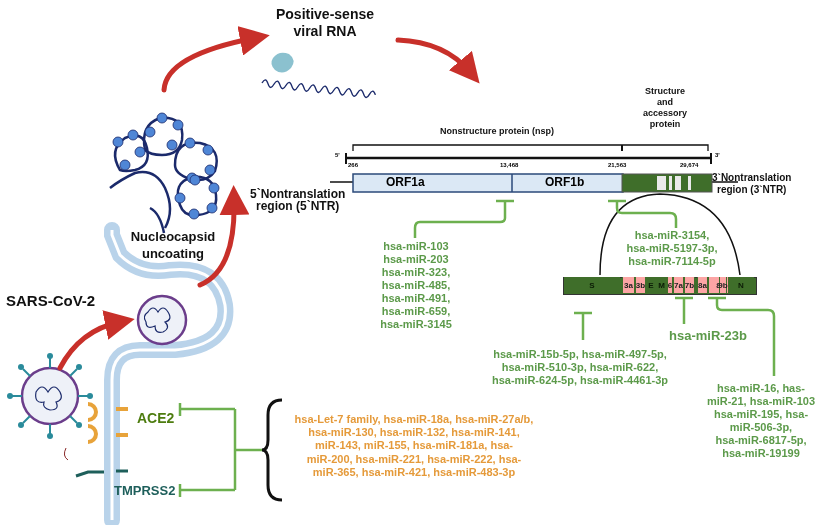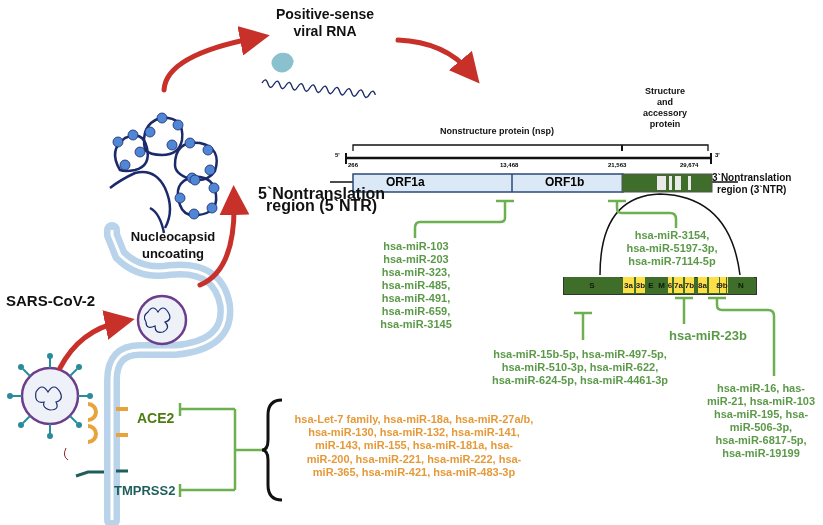--- a/index.html
+++ b/index.html
@@ -7,21 +7,21 @@
          font-family:"Liberation Sans", sans-serif; }
   .abs { position:absolute; }
   .b { font-weight:bold; }
   .lbl { color:#111; font-weight:bold; text-align:center; }
   .green { color:#5c9a4a; font-weight:bold; text-align:center; line-height:1.18; }
   .orange { color:#e59a3a; font-weight:bold; text-align:center; line-height:1.2; }
   svg { position:absolute; left:0; top:0; }
   .gene { position:absolute; top:277px; height:16px; font-size:8px; font-weight:bold;
           display:flex; align-items:center; justify-content:center; box-sizing:border-box; }
   .gene.dk { background:#3f6e2a; color:#0c1c06; }
-  .gene.lt { background:#fde047; color:#222; border-left:1px solid #3f6e2a; border-right:1px solid #3f6e2a; }
+  .gene.lt { background:#fca5a5; color:#222; border-left:1px solid #3f6e2a; border-right:1px solid #3f6e2a; }
 </style>
 </head>
 <body>
 
 <svg width="823" height="525">
   <defs>
     <marker id="redhead" markerWidth="6" markerHeight="6" refX="3" refY="3" orient="auto" markerUnits="strokeWidth">
       <path d="M0,0 L6,3 L0,6 Z" fill="#c8302a"></path>
     </marker>
   </defs>
@@ -185,21 +185,21 @@
   <div>protein</div>
 </div>
 <div class="abs b" style="left:335px;top:152px;font-size:6px;">5'</div>
 <div class="abs b" style="left:715px;top:152px;font-size:6px;">3'</div>
 <div class="abs b" style="left:348px;top:162px;font-size:6px;">266</div>
 <div class="abs b" style="left:500px;top:162px;font-size:6px;">13,468</div>
 <div class="abs b" style="left:608px;top:162px;font-size:6px;">21,563</div>
 <div class="abs b" style="left:680px;top:162px;font-size:6px;">29,674</div>
 <div class="abs b" style="left:386px;top:175px;font-size:12px;">ORF1a</div>
 <div class="abs b" style="left:545px;top:175px;font-size:12px;">ORF1b</div>
-<div class="abs lbl" style="left:258px;top:188px;font-size:16px;line-height:12px;">
+<div class="abs lbl" style="left:250px;top:188px;font-size:12px;line-height:12px;">
   <div>5`Nontranslation</div>
   <div>region (5`NTR)</div>
 </div>
 <div class="abs lbl" style="left:712px;top:172px;font-size:10px;line-height:12px;">
   <div>3`Nontranslation</div>
   <div>region (3`NTR)</div>
 </div>
 
 <div class="abs" style="left:563px;top:277px;width:192px;height:16px;background:#3f6e2a;border:1px solid #333;"></div>
 <div class="gene dk" style="left:564px;width:56px;">S</div>

